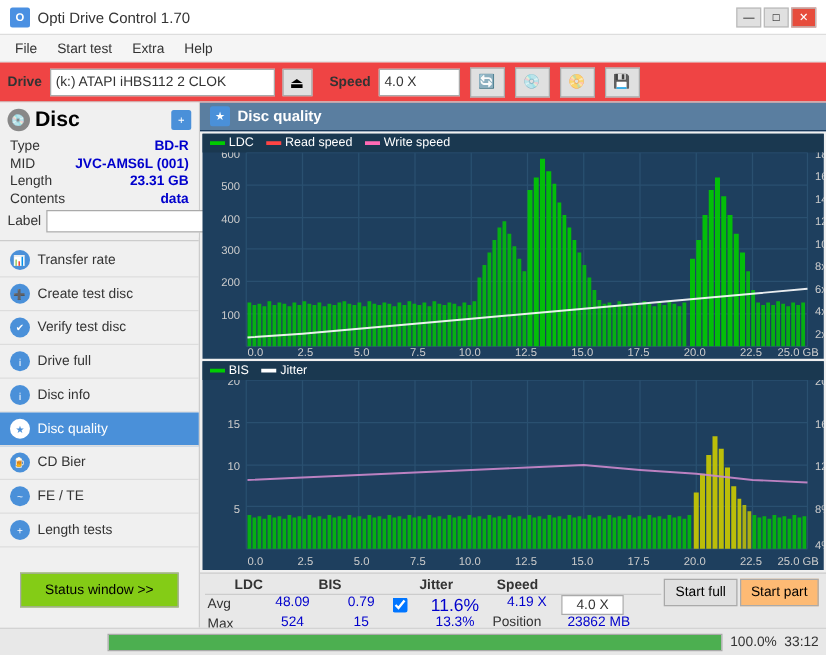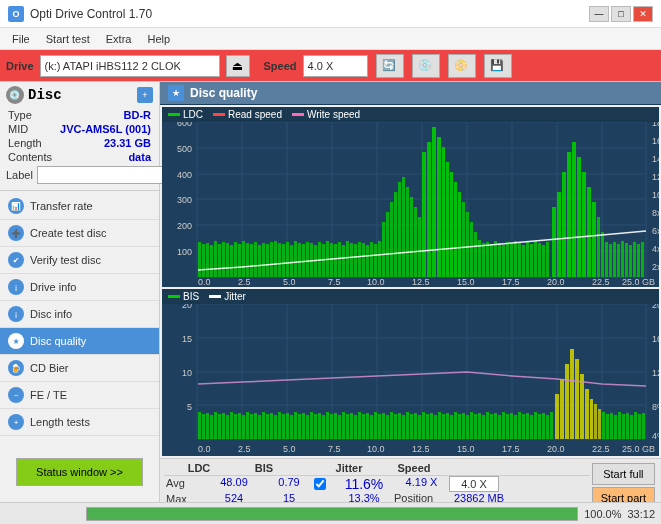--- a/index.html
+++ b/index.html
@@ -103,21 +103,21 @@
   <div class="icon-btn">💾</div>
 </div>
 
 <div class="main">
 
   <div class="sidebar">
 
     <div class="disc-section">
       <div class="disc-header">
         <div style="width:18px;height:18px;background:#888;border-radius:50%;display:flex;align-items:center;justify-content:center;color:white;font-size:9px;">💿</div>
-        <span style="font-weight:bold;font-size:14px;font-family:Liberation Mono, monospace;">Disc</span>
+        <span style="font-weight:bold;font-size:17px;">Disc</span>
         <div style="width:16px;height:16px;background:#4a90d9;border-radius:2px;margin-left:auto;display:flex;align-items:center;justify-content:center;color:white;font-size:9px;">+</div>
       </div>
       <div class="disc-info-row">
         <span class="disc-info-label">Type</span>
         <span class="disc-info-value">BD-R</span>
       </div>
       <div class="disc-info-row">
         <span class="disc-info-label">MID</span>
         <span class="disc-info-value">JVC-AMS6L (001)</span>
       </div>
@@ -146,21 +146,21 @@
       <div class="nav-item">
         <div class="nav-icon blue">➕</div>
         <span>Create test disc</span>
       </div>
       <div class="nav-item">
         <div class="nav-icon blue">✔</div>
         <span>Verify test disc</span>
       </div>
       <div class="nav-item">
         <div class="nav-icon blue">ℹ</div>
-        <span>Drive info</span>
+        <span>Drive full</span>
       </div>
       <div class="nav-item">
         <div class="nav-icon blue">ℹ</div>
         <span>Disc info</span>
       </div>
       <div class="nav-item active">
         <div class="nav-icon active-icon">★</div>
         <span>Disc quality</span>
       </div>
       <div class="nav-item">
@@ -587,21 +587,21 @@
             <div style="width:60px;text-align:center;color:#0000cc;font-size:11px;">524</div>
             <div style="width:50px;text-align:center;color:#0000cc;font-size:11px;">15</div>
             <div style="width:20px;"></div>
             <div style="width:60px;text-align:center;color:#0000cc;font-size:11px;">13.3%</div>
             <div style="width:55px;text-align:left;font-size:11px;color:#333;">Position</div>
             <div style="width:60px;text-align:center;color:#0000cc;font-size:11px;">23862 MB</div>
           </div>
 
         </div>
 
-        <div style="display:flex;flex-direction:column;gap:2px;padding:2px;justify-content:center;">
+        <div style="display:flex;gap:2px;padding:2px;justify-content:center;">
           <button style="height:22px;padding:0 8px;background:#e0e0e0;border:1px solid #aaa;cursor:pointer;font-size:11px;">Start full</button>
           <button style="height:22px;padding:0 8px;background:#fdba74;border:1px solid #aaa;cursor:pointer;font-size:11px;">Start part</button>
         </div>
       </div>
     </div>
   </div>
 </div>
 
 <div class="progress-bar-container">
   <span class="status-text">Test completed</span>

